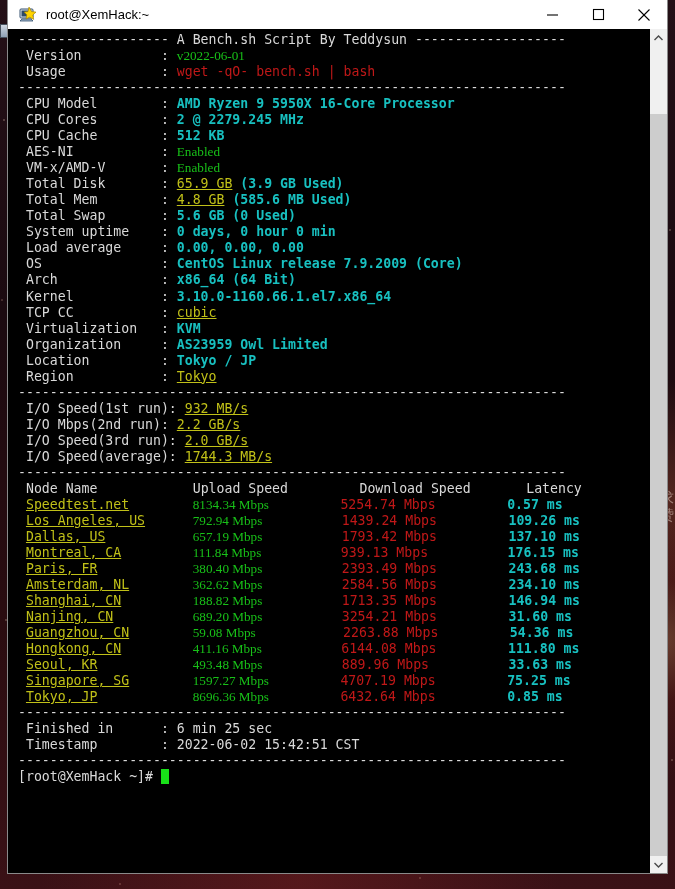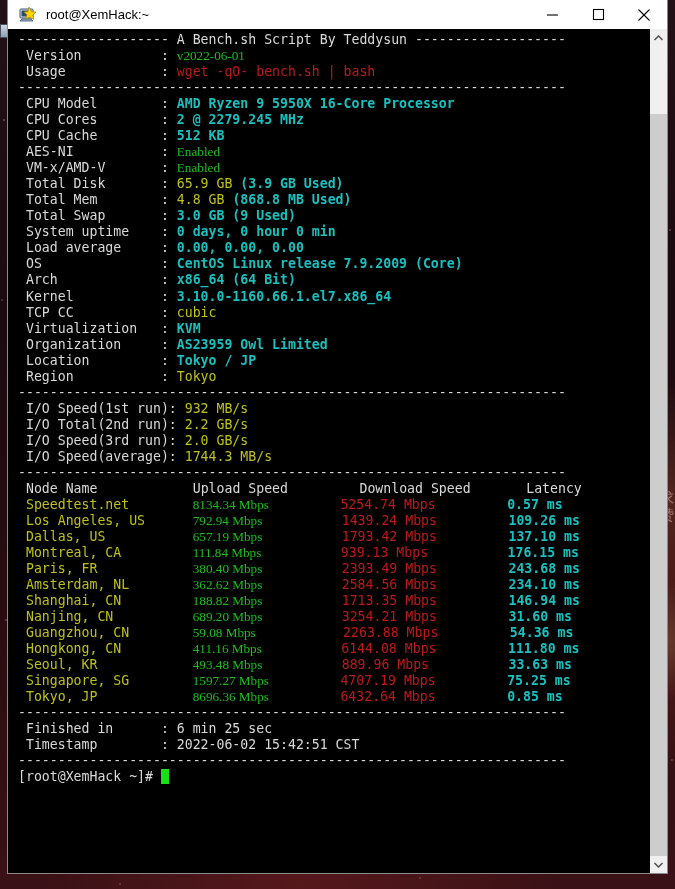--- a/index.html
+++ b/index.html
@@ -107,21 +107,21 @@
     font-family: "DejaVu Sans Mono", "Liberation Mono", monospace;
     font-size: 13.2px;
     line-height: 16.03px;
     color: #d9d9d9;
     white-space: pre;
     letter-spacing: 0px;
   }
   .grn { color: #18c018; font-family: Liberation Serif, serif; }
   .red { color: #c01818; margin-top: 36px; }
   .cyn { color: #18c0c0; font-weight: bold; }
-  .yel { color: #c0c018; }
+  .yel { color: #c0c018; text-decoration: underline; }
   .wht { color: #d9d9d9; }
   .cursor {
     background: #18e018;
     color: #18e018;
   }
 
   
   #scrollbar {
     position: absolute;
     right: 0; top: 29px;
@@ -197,35 +197,35 @@
     <div id="term-text"><span class="wht">------------------- A Bench.sh Script By Teddysun -------------------</span>
 <span class="wht"> Version          : </span><span class="grn">v2022-06-01</span>
 <span class="wht"> Usage            : </span><span class="red">wget -qO- bench.sh | bash</span>
 <span class="wht">---------------------------------------------------------------------</span>
 <span class="wht"> CPU Model        : </span><span class="cyn">AMD Ryzen 9 5950X 16-Core Processor</span>
 <span class="wht"> CPU Cores        : </span><span class="cyn">2 @ 2279.245 MHz</span>
 <span class="wht"> CPU Cache        : </span><span class="cyn">512 KB</span>
 <span class="wht"> AES-NI           : </span><span class="grn">Enabled</span>
 <span class="wht"> VM-x/AMD-V       : </span><span class="grn">Enabled</span>
 <span class="wht"> Total Disk       : </span><span class="yel">65.9 GB</span><span class="wht"> </span><span class="cyn">(3.9 GB Used)</span>
-<span class="wht"> Total Mem        : </span><span class="yel">4.8 GB</span><span class="wht"> </span><span class="cyn">(868.8 MB Used)</span>
-<span class="wht"> Total Swap       : </span><span class="cyn">3.0 GB (9 Used)</span>
+<span class="wht"> Total Mem        : </span><span class="yel">4.8 GB</span><span class="wht"> </span><span class="cyn">(585.6 MB Used)</span>
+<span class="wht"> Total Swap       : </span><span class="cyn">5.6 GB (0 Used)</span>
 <span class="wht"> System uptime    : </span><span class="cyn">0 days, 0 hour 0 min</span>
 <span class="wht"> Load average     : </span><span class="cyn">0.00, 0.00, 0.00</span>
 <span class="wht"> OS               : </span><span class="cyn">CentOS Linux release 7.9.2009 (Core)</span>
 <span class="wht"> Arch             : </span><span class="cyn">x86_64 (64 Bit)</span>
 <span class="wht"> Kernel           : </span><span class="cyn">3.10.0-1160.66.1.el7.x86_64</span>
 <span class="wht"> TCP CC           : </span><span class="yel">cubic</span>
 <span class="wht"> Virtualization   : </span><span class="cyn">KVM</span>
 <span class="wht"> Organization     : </span><span class="cyn">AS23959 Owl Limited</span>
 <span class="wht"> Location         : </span><span class="cyn">Tokyo / JP</span>
 <span class="wht"> Region           : </span><span class="yel">Tokyo</span>
 <span class="wht">---------------------------------------------------------------------</span>
 <span class="wht"> I/O Speed(1st run): </span><span class="yel">932 MB/s</span>
-<span class="wht"> I/O Total(2nd run): </span><span class="yel">2.2 GB/s</span>
+<span class="wht"> I/O Mbps(2nd run): </span><span class="yel">2.2 GB/s</span>
 <span class="wht"> I/O Speed(3rd run): </span><span class="yel">2.0 GB/s</span>
 <span class="wht"> I/O Speed(average): </span><span class="yel">1744.3 MB/s</span>
 <span class="wht">---------------------------------------------------------------------</span>
 <span class="wht"> </span><span class="wht">Node Name</span><span class="wht">            </span><span class="wht">Upload Speed</span><span class="wht">         </span><span class="wht">Download Speed</span><span class="wht">       </span><span class="wht">Latency</span>
 <span class="wht"> </span><span class="yel">Speedtest.net</span><span class="wht">        </span><span class="grn">8134.34 Mbps</span><span class="wht">         </span><span class="red">5254.74 Mbps</span><span class="wht">         </span><span class="cyn">0.57 ms</span>
 <span class="wht"> </span><span class="yel">Los Angeles, US</span><span class="wht">      </span><span class="grn">792.94 Mbps</span><span class="wht">          </span><span class="red">1439.24 Mbps</span><span class="wht">         </span><span class="cyn">109.26 ms</span>
 <span class="wht"> </span><span class="yel">Dallas, US</span><span class="wht">           </span><span class="grn">657.19 Mbps</span><span class="wht">          </span><span class="red">1793.42 Mbps</span><span class="wht">         </span><span class="cyn">137.10 ms</span>
 <span class="wht"> </span><span class="yel">Montreal, CA</span><span class="wht">         </span><span class="grn">111.84 Mbps</span><span class="wht">          </span><span class="red">939.13 Mbps</span><span class="wht">          </span><span class="cyn">176.15 ms</span>
 <span class="wht"> </span><span class="yel">Paris, FR</span><span class="wht">            </span><span class="grn">380.40 Mbps</span><span class="wht">          </span><span class="red">2393.49 Mbps</span><span class="wht">         </span><span class="cyn">243.68 ms</span>
 <span class="wht"> </span><span class="yel">Amsterdam, NL</span><span class="wht">        </span><span class="grn">362.62 Mbps</span><span class="wht">          </span><span class="red">2584.56 Mbps</span><span class="wht">         </span><span class="cyn">234.10 ms</span>

